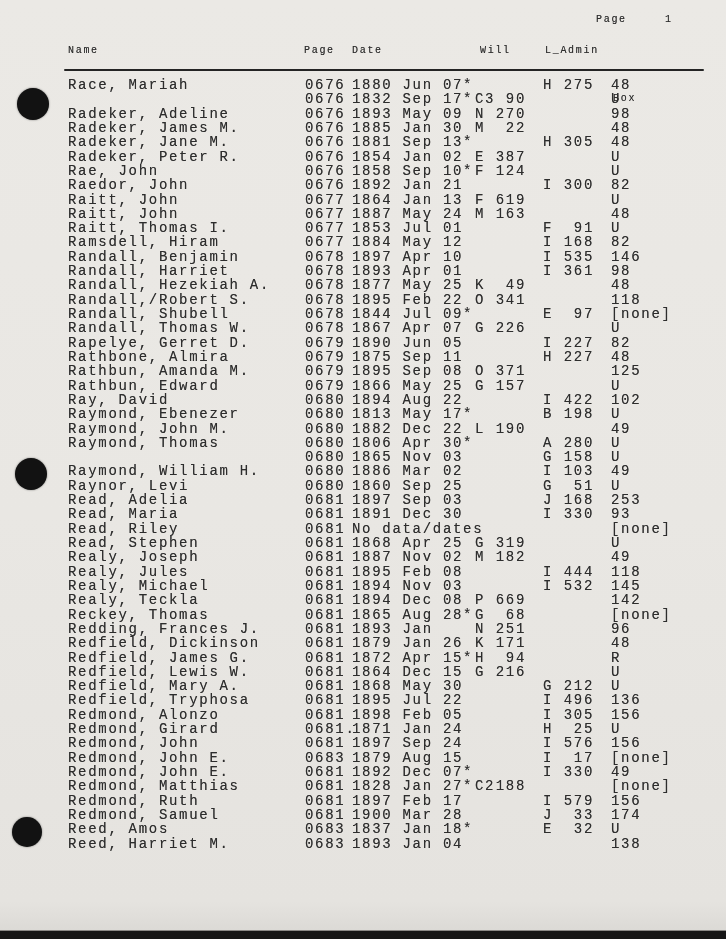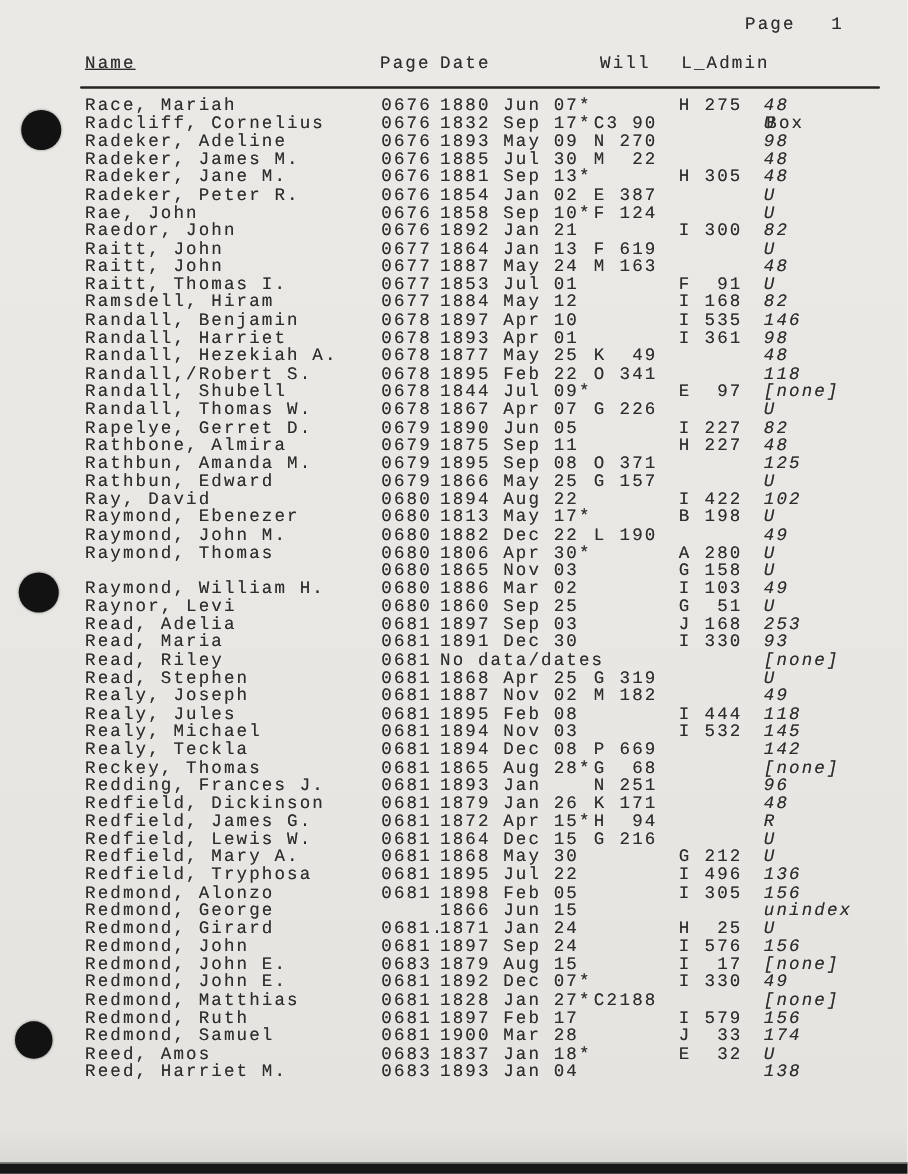--- a/index.html
+++ b/index.html
@@ -5,29 +5,29 @@
   html,body{margin:0;padding:0;}
   body{
     width:726px;height:939px;position:relative;overflow:hidden;
     background:linear-gradient(180deg,#ebe9e5 0%,#e9e7e3 55%,#e5e3df 96%,#d9d7d3 100%);
     font-family:"Liberation Mono","DejaVu Sans Mono",monospace;
     color:#2d2d2d;
   }
   .page{position:absolute;inset:0;}
   .txt{
     position:absolute;white-space:pre;
-    font-size:14px;letter-spacing:1.7px;line-height:14.3px;
+    font-size:10px;letter-spacing:1.7px;line-height:14.3px;
     font-weight:500;
     text-shadow:0 0 .5px rgba(45,45,45,.55);
   }
   
   .pg-label{top:13px;left:596px;}
   .pg-num{top:13px;left:665px;}
   
-  .h-name{top:44px;left:68px;text-decoration:underline;}
+  .h-name{top:44px;left:68px;}
   .h-page{top:44px;left:304px;}
   .h-date{top:44px;left:352px;text-align:center;}
   .h-will{top:44px;left:480px;}
   .h-ladmin{top:44px;left:545px;}
   .h-box{top:44px;left:613px;margin-top:48px;}
   .rule{
     position:absolute;top:69px;left:64px;width:640px;height:2px;
     background:#242424;border-radius:1px;
   }
   
@@ -36,21 +36,21 @@
   .row .c{
     position:absolute;top:0;white-space:pre;
     font-size:14px;letter-spacing:1.7px;line-height:14.32px;
     font-weight:500;text-shadow:0 0 .5px rgba(45,45,45,.55);
   }
   .c-name{left:68px;}
   .c-page{left:305px;}
   .c-date{left:352px;}
   .c-will{left:475px;}
   .c-ladmin{left:543px;}
-  .c-box{left:611px;font-style:italic;}
+  .c-box{left:611px;}
   .code{display:inline-block;width:20px;}
   .num{display:inline-block;width:31px;text-align:right;}
   
   .punch{position:absolute;border-radius:50%;background:#121212;box-shadow:0 0 2px rgba(0,0,0,.5);}
   .punch-1{left:17px;top:88px;width:32px;height:32px;}
   .punch-2{left:15px;top:458px;width:32px;height:32px;}
   .punch-3{left:12px;top:817px;width:30px;height:30px;}
   
   .scan-edge{
     position:absolute;left:0;right:0;bottom:0;height:8px;background:#161616;
@@ -78,41 +78,40 @@
   <div class="row">
     <span class="c c-name">Race, Mariah</span>
     <span class="c c-page">0676</span>
     <span class="c c-date">1880 Jun 07*</span>
     <span class="c c-will"><span class="code"></span><span class="num"></span></span>
     <span class="c c-ladmin"><span class="code">H</span><span class="num">275</span></span>
     <span class="c c-box">48</span>
   </div>
 
   <div class="row">
-    <span class="c c-name">Radcliff, Cornelius</span>
     <span class="c c-page">0676</span>
     <span class="c c-date">1832 Sep 17*</span>
     <span class="c c-will"><span class="code">C3</span><span class="num">90</span></span>
     <span class="c c-ladmin"><span class="code"></span><span class="num"></span></span>
     <span class="c c-box">U</span>
   </div>
 
   <div class="row">
     <span class="c c-name">Radeker, Adeline</span>
     <span class="c c-page">0676</span>
     <span class="c c-date">1893 May 09</span>
     <span class="c c-will"><span class="code">N</span><span class="num">270</span></span>
     <span class="c c-ladmin"><span class="code"></span><span class="num"></span></span>
     <span class="c c-box">98</span>
   </div>
 
   <div class="row">
     <span class="c c-name">Radeker, James M.</span>
     <span class="c c-page">0676</span>
-    <span class="c c-date">1885 Jul 30</span>
+    <span class="c c-date">1885 Jan 30</span>
     <span class="c c-will"><span class="code">M</span><span class="num">22</span></span>
     <span class="c c-ladmin"><span class="code"></span><span class="num"></span></span>
     <span class="c c-box">48</span>
   </div>
 
   <div class="row">
     <span class="c c-name">Radeker, Jane M.</span>
     <span class="c c-page">0676</span>
     <span class="c c-date">1881 Sep 13*</span>
     <span class="c c-will"><span class="code"></span><span class="num"></span></span>
@@ -472,28 +471,20 @@
 
   <div class="row">
     <span class="c c-name">Redmond, Alonzo</span>
     <span class="c c-page">0681</span>
     <span class="c c-date">1898 Feb 05</span>
     <span class="c c-will"><span class="code"></span><span class="num"></span></span>
     <span class="c c-ladmin"><span class="code">I</span><span class="num">305</span></span>
     <span class="c c-box">156</span>
   </div>
 
-  <div class="row">
-    <span class="c c-name">Redmond, George</span>
-    <span class="c c-page"></span>
-    <span class="c c-date">1866 Jun 15</span>
-    <span class="c c-will"><span class="code"></span><span class="num"></span></span>
-    <span class="c c-ladmin"><span class="code"></span><span class="num"></span></span>
-    <span class="c c-box">unindex</span>
-  </div>
 
   <div class="row">
     <span class="c c-name">Redmond, Girard</span>
     <span class="c c-page">0681.</span>
     <span class="c c-date">1871 Jan 24</span>
     <span class="c c-will"><span class="code"></span><span class="num"></span></span>
     <span class="c c-ladmin"><span class="code">H</span><span class="num">25</span></span>
     <span class="c c-box">U</span>
   </div>
 

